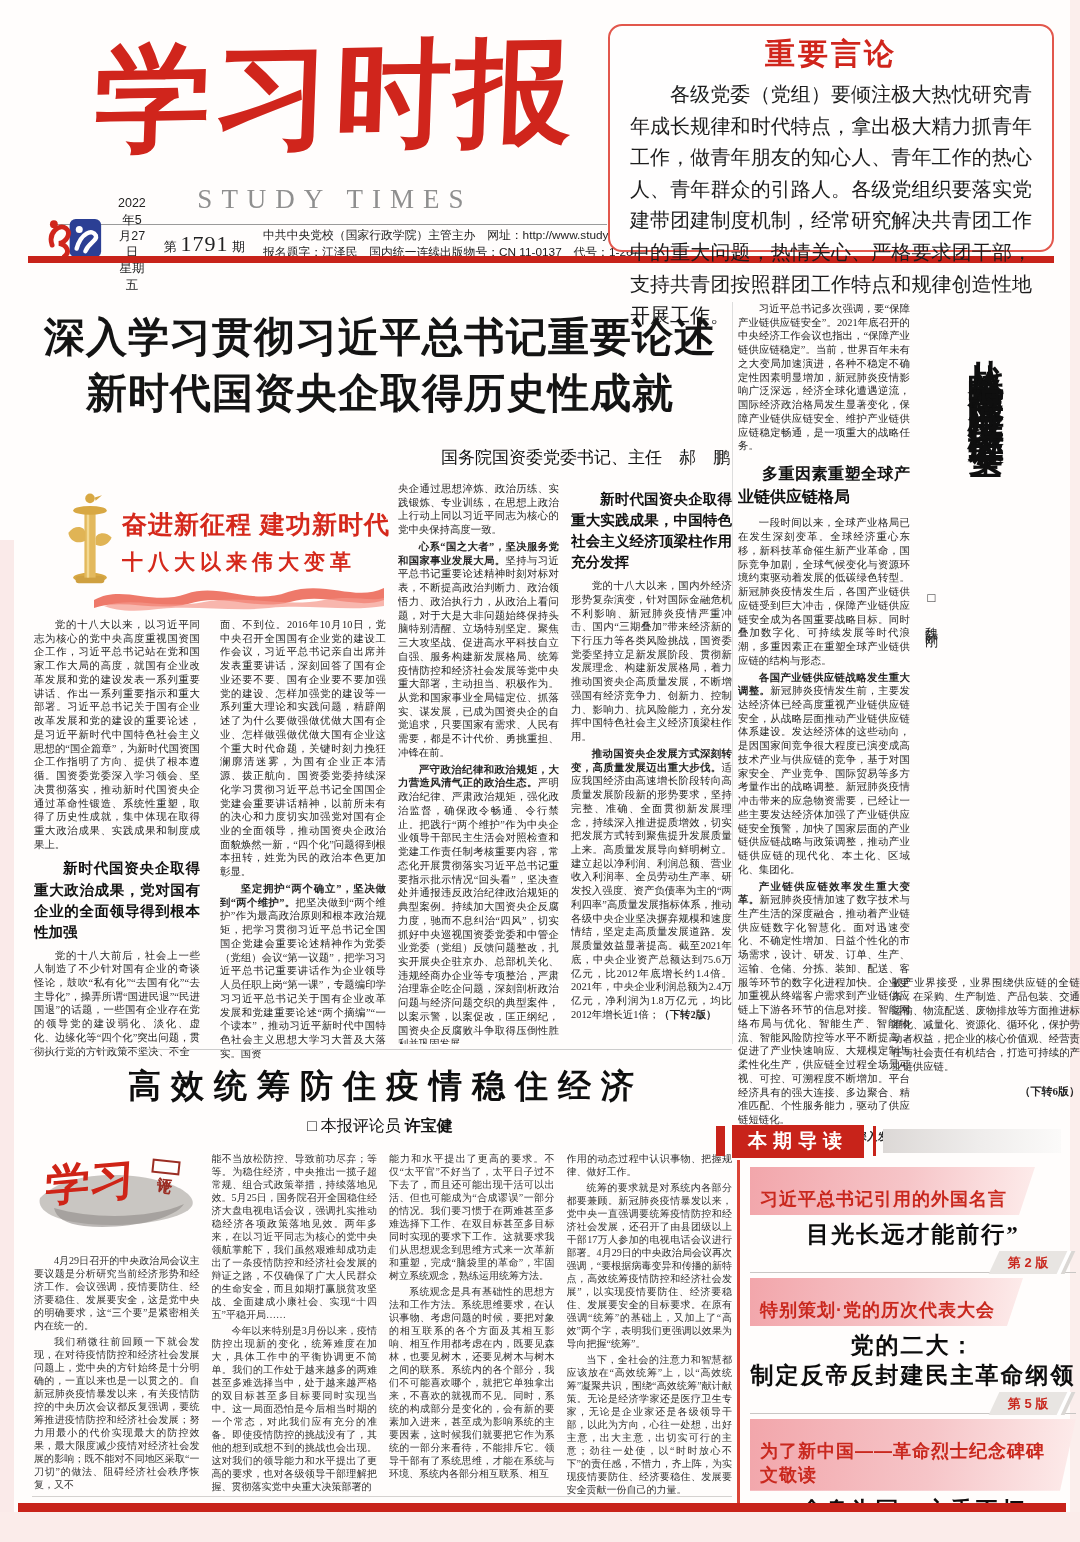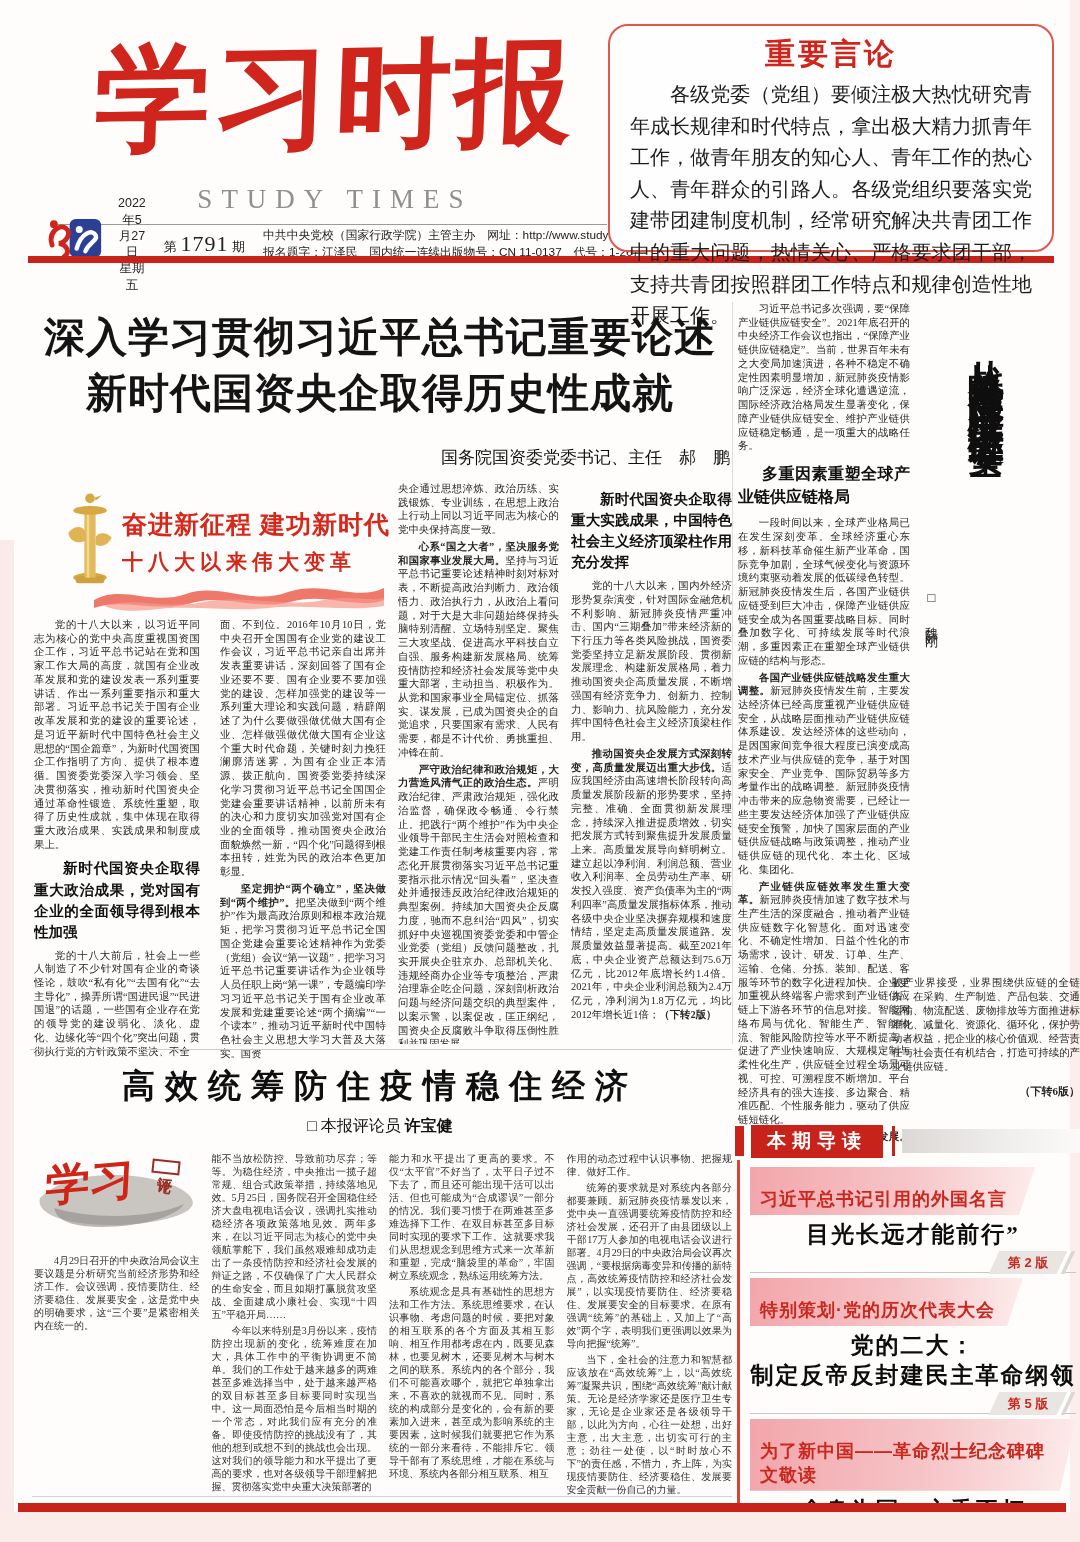--- a/index.html
+++ b/index.html
@@ -25,21 +25,21 @@
     display:flex; align-items:center; }
   .date-col { text-align:center; font-size:12.5px; color:#222; line-height:1.3; font-family:"Liberation Sans", sans-serif; }
   .vsep { width:1px; height:28px; background:#aaa; margin:0 9px; }
   .issue { font-size:13px; color:#222; white-space:nowrap; font-family:"Liberation Sans", sans-serif; }
   .issue-no { font-family:"Liberation Serif", serif; font-size:22px; letter-spacing:1px; }
   .pub { font-size:11.8px; color:#222; line-height:1.45; white-space:nowrap; font-family:"Liberation Sans", sans-serif; }
   .red-rule-top { position:absolute; left:28px; top:256px; width:1026px; height:7px; background:#c8231a; }
 
   
   .quote-box { position:absolute; left:608px; top:24px; width:446px; height:228px;
-    background:#fffefe; border:2px solid #e2574c; border-radius:20px; padding:8px 20px 6px; }
+    background:#fffefe; border:2px solid #e2574c; border-radius:14px; padding:8px 20px 6px; }
   .quote-title { text-align:center; font-size:30px; font-weight:900; color:#d0251c;
     letter-spacing:3px; font-family:"Liberation Sans", sans-serif; margin-bottom:4px; }
   .quote-body { font-size:20px; line-height:1.58; color:#1d1d1d; text-align:justify; text-indent:2em; }
 
   
   .main-h { position:absolute; left:30px; width:700px; text-align:center; font-weight:900;
     color:#141414; font-family:"Liberation Sans", sans-serif; letter-spacing:1px; }
   .main-h1 { top:310px; font-size:41px; }
   .main-h2 { top:366px; font-size:41px; }
   .main-byline { position:absolute; left:30px; top:446px; width:700px; text-align:right;
@@ -79,42 +79,42 @@
   .r-author { position:absolute; left:922px; top:590px; writing-mode:vertical-rl;
     font-size:13px; color:#222; letter-spacing:4px; }
   .r-vtitle { position:absolute; left:944px; top:330px; height:632px; width:66px;
     writing-mode:vertical-rl; font-size:36px; font-weight:bold; color:#0f0f0f;
     letter-spacing:6px; font-family:"Liberation Serif", serif; text-align:justify; }
   .r-bottom { position:absolute; left:892px; top:952px; width:188px; font-size:10.4px;
     line-height:1.34; color:#262626; text-align:justify;margin-top:24px; }
   .r-bottom .jump { text-align:right; font-weight:bold; margin-top:10px; font-size:11px; }
 
   
-  .cm-title { position:absolute; left:30px; top:1064px; width:700px; text-align:center;
+  .cm-title { position:absolute; left:36px; top:1064px; width:700px; text-align:center;
     font-size:33px; font-weight:bold; letter-spacing:10px; color:#0f0f0f;
     font-family:"Liberation Serif", serif; }
   .cm-byline { position:absolute; left:30px; top:1116px; width:700px; text-align:center;
     font-size:16px; color:#111; }
   .cm-byline b { font-weight:900; }
   .cm-body { position:absolute; left:34px; top:1152px; width:698px; height:346px; display:flex; gap:12px; }
   .cm-body .col { font-size:10px; line-height:1.3; color:#303030; text-align:justify; }
   .cm-body .col p { text-indent:2em; margin-bottom:3px; }
   .cm-body .col p.cont { text-indent:0; }
 
   
   .sx-logo { position:relative; width:168px; height:94px; margin:2px 0 6px; flex:none; }
   .sx-swoosh { position:absolute; left:0; top:14px; }
   .sx-xuexi { position:absolute; left:12px; top:0px; font-size:44px; font-weight:900;
     color:#cf2417; transform:skewX(-8deg) rotate(-5deg); font-family:"Liberation Serif", serif; }
   .sx-seal { position:absolute; left:118px; top:6px; writing-mode:vertical-rl;
     font-size:15px; font-weight:bold; color:#9b2d23; border:2px solid #9b2d23;
     padding:3px 2px; transform:rotate(6deg); background:rgba(255,255,255,.55); letter-spacing:2px; }
 
   
-  .toc-header { position:absolute; left:735px; top:1126px; width:345px; height:30px;
+  .toc-header { position:absolute; left:716px; top:1126px; width:345px; height:30px;
     display:flex; align-items:center; }
   .toc-stripe { width:9px; height:30px; background:#c8231a; margin-right:7px; flex:none; }
   .toc-hbox { background:#c8231a; color:#fff; font-family:"Liberation Sans", sans-serif;
     font-weight:bold; font-size:19px; letter-spacing:6px; padding:3px 16px 4px; flex:none; }
   .toc-hline { width:3px; height:30px; background:#c8231a; margin-left:9px; flex:none; }
   .toc-grad { flex:1; height:24px; margin-left:7px;
     background:linear-gradient(90deg,#dcd8d6,#efedec 55%,#fbfaf9); }
   .toc-card { position:absolute; left:737px; top:1160px; width:343px; height:348px;
     border-left:3px solid #da4437; padding:2px 4px 0 10px; overflow:hidden; }
   .toc-item { margin-top:5px; }
@@ -255,20 +255,21 @@
       <div class="sx-logo">
         <svg class="sx-swoosh" width="168" height="66" viewBox="0 0 168 66">
           <path d="M6,30 C30,4 90,2 130,14 C150,20 162,30 158,38 C150,52 96,60 54,56 C24,53 2,44 6,30 Z" fill="#b7b3af" opacity="0.75"></path>
           <path d="M20,40 C60,52 120,50 150,36 C140,52 90,62 50,58 C32,56 22,50 20,40 Z" fill="#8f8b87" opacity="0.6"></path>
         </svg>
         <span class="sx-xuexi">学习</span>
         <span class="sx-seal">评论</span>
       </div>
       <div>
           <p>4月29日召开的中央政治局会议主要议题是分析研究当前经济形势和经济工作。会议强调，疫情要防住、经济要稳住、发展要安全，这是党中央的明确要求，这“三个要”是紧密相关内在统一的。</p>
+          <p>我们稍微往前回顾一下就会发现，在对待疫情防控和经济社会发展问题上，党中央的方针始终是十分明确的，一直以来也是一以贯之的。自新冠肺炎疫情暴发以来，有关疫情防控的中央历次会议都反复强调，要统筹推进疫情防控和经济社会发展；努力用最小的代价实现最大的防控效果，最大限度减少疫情对经济社会发展的影响；既不能对不同地区采取“一刀切”的做法、阻碍经济社会秩序恢复，又不</p>
         </div>
     </div>
     <div class="col">
         <p class="cont">能不当放松防控、导致前功尽弃；等等。为稳住经济，中央推出一揽子超常规、组合式政策举措，持续落地见效。5月25日，国务院召开全国稳住经济大盘电视电话会议，强调扎实推动稳经济各项政策落地见效。两年多来，在以习近平同志为核心的党中央领航掌舵下，我们虽然艰难却成功走出了一条疫情防控和经济社会发展的辩证之路，不仅确保了广大人民群众的生命安全，而且如期打赢脱贫攻坚战、全面建成小康社会、实现“十四五”平稳开局……</p>
         <p>今年以来特别是3月份以来，疫情防控出现新的变化，统筹难度在加大，具体工作中的平衡协调更不简单。我们的工作处于越来越多的两难甚至多难选择当中，处于越来越严格的双目标甚至多目标要同时实现当中。这一局面恐怕是今后相当时期的一个常态，对此我们应有充分的准备。即使疫情防控的挑战没有了，其他的想到或想不到的挑战也会出现。这对我们的领导能力和水平提出了更高的要求，也对各级领导干部理解把握、贯彻落实党中央重大决策部署的</p>
       </div>
     <div class="col">
         <p class="cont">能力和水平提出了更高的要求。不仅“太平官”不好当了，太平日子过不下去了，而且还可能出现干活可以出活、但也可能成为“合成谬误”一部分的情况。我们要习惯于在两难甚至多难选择下工作、在双目标甚至多目标同时实现的要求下工作。这就要求我们从思想观念到思维方式来一次革新和重塑，完成“脑袋里的革命”，牢固树立系统观念，熟练运用统筹方法。</p>
         <p>系统观念是具有基础性的思想方法和工作方法。系统思维要求，在认识事物、考虑问题的时候，要把对象的相互联系的各个方面及其相互影响、相互作用都考虑在内，既要见森林，也要见树木，还要见树木与树木之间的联系。系统内的各个部分，我们不可能喜欢哪个，就把它单独拿出来，不喜欢的就视而不见。同时，系统的构成部分是变化的，会有新的要素加入进来，甚至成为影响系统的主要因素，这时候我们就要把它作为系统的一部分来看待，不能排斥它。领导干部有了系统思维，才能在系统与环境、系统内各部分相互联系、相互</p>
       </div>

